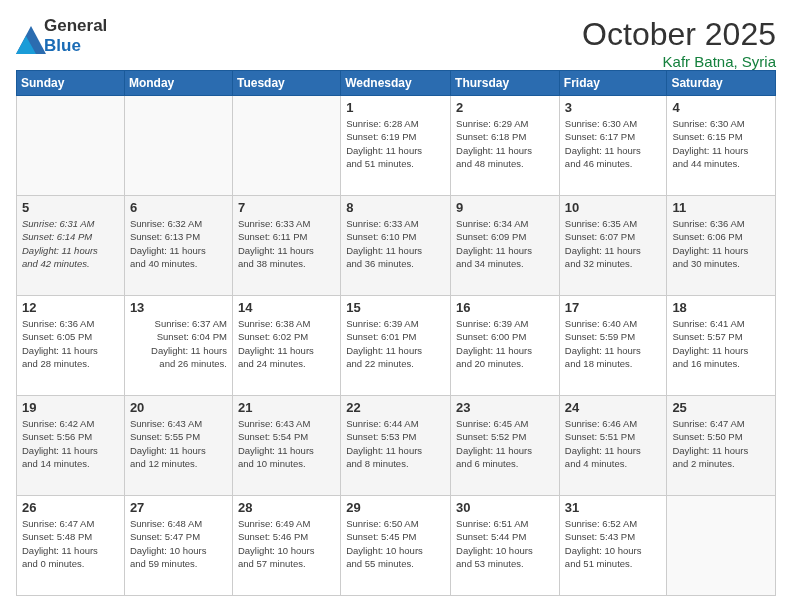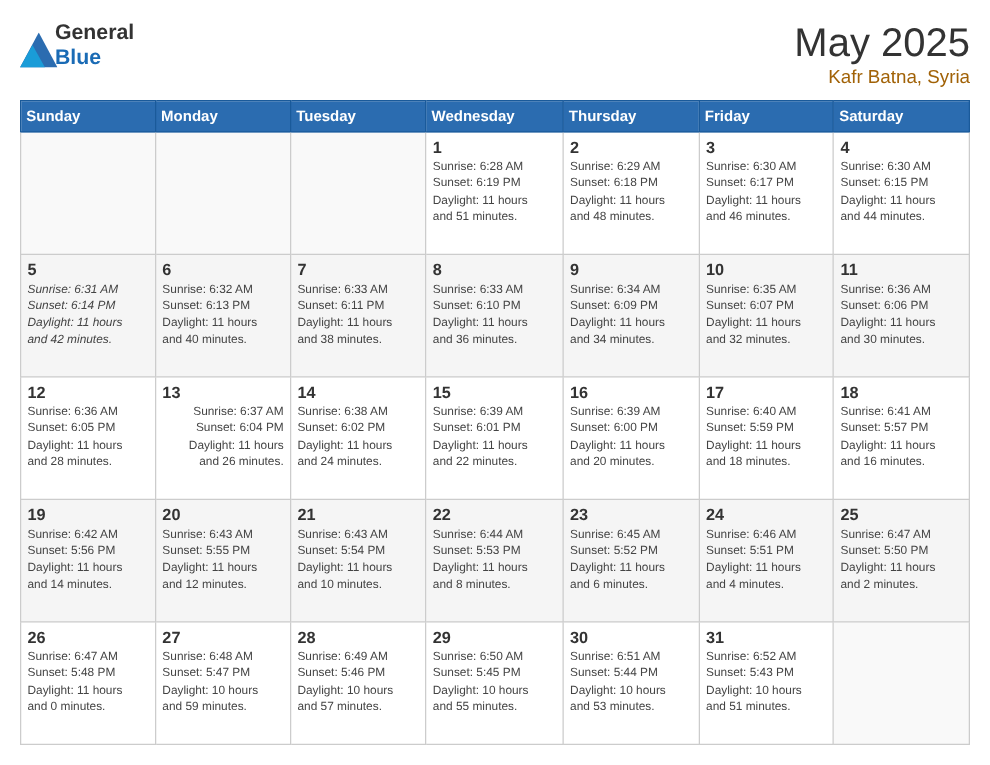--- a/index.html
+++ b/index.html
@@ -14,21 +14,20 @@
       width: 792px;
       height: 612px;
       padding: 16px;
       display: flex;
       flex-direction: column;
     }
     .header {
       display: flex;
       justify-content: space-between;
       align-items: flex-start;
-      margin-bottom: 10px;
     }
     .logo {
       display: flex;
       align-items: center;
       gap: 4px;
     }
     .logo-icon {
       width: 24px;
       height: 20px;
       position: relative;
@@ -36,21 +35,21 @@
     .title-section {
       text-align: right;
     }
     .month-title {
       font-size: 32px;
       font-weight: 300;
       color: #333;
     }
     .location {
       font-size: 15px;
-      color: #a16207;
+      color: #15803d;
     }
     .calendar {
       width: 100%;
       border-collapse: collapse;
       flex: 1;
     }
     .calendar th {
       background-color: #2b6cb0;
       color: #fff;
       font-size: 12px;
@@ -100,21 +99,21 @@
           <polygon points="0,28 15,0 30,28" fill="#2b6cb0"></polygon>
           <polygon points="0,28 10,10 20,28" fill="#1a9cd8"></polygon>
         </svg>
       </div>
       <div>
         <span style="font-size:17px;font-weight:bold;color:#333;">General</span><br>
         <span style="font-size:17px;font-weight:bold;color:#1a6bb5;">Blue</span>
       </div>
     </div>
     <div class="title-section">
-      <div class="month-title">May 2025</div>
+      <div class="month-title">October 2025</div>
       <div class="location">Kafr Batna, Syria</div>
     </div>
   </div>
 
   <table class="calendar">
     <thead>
       <tr>
       <th>Sunday</th>
           <th>Monday</th>
           <th>Tuesday</th>

